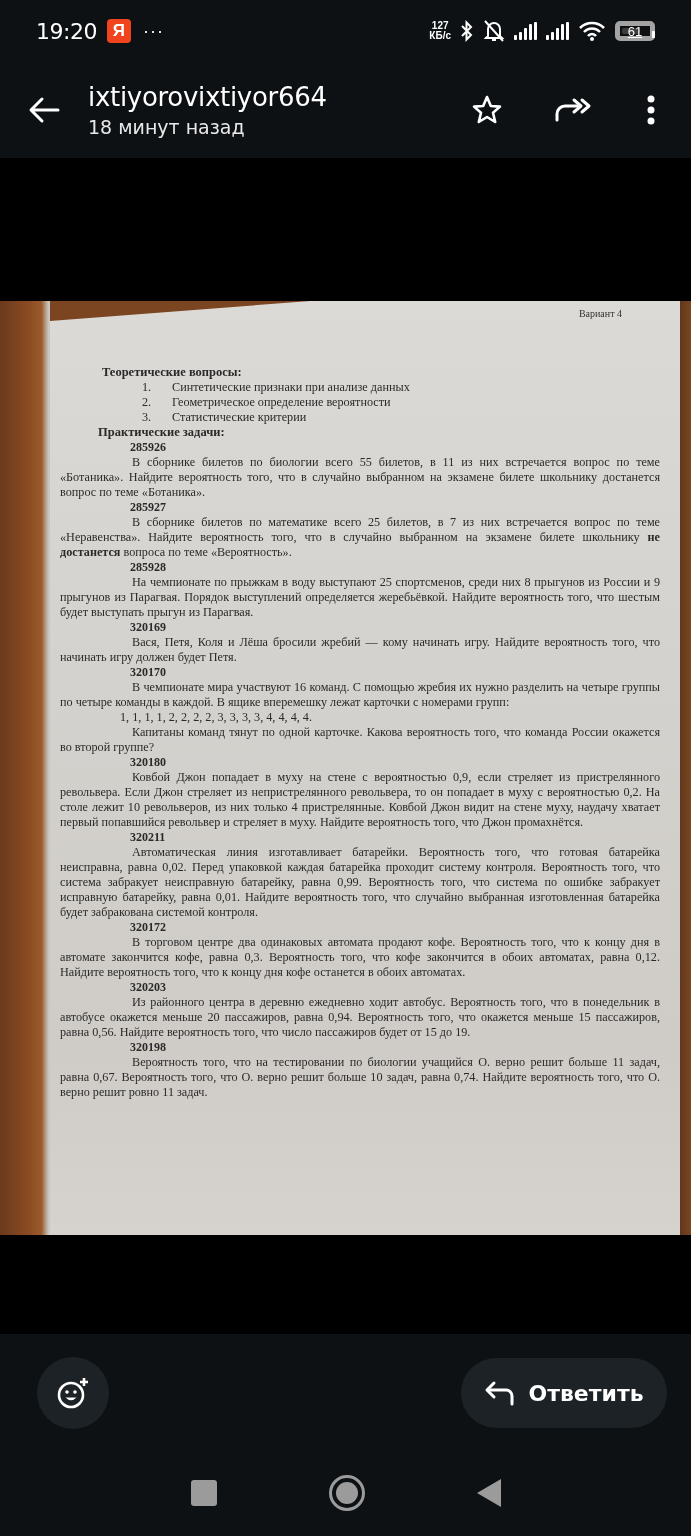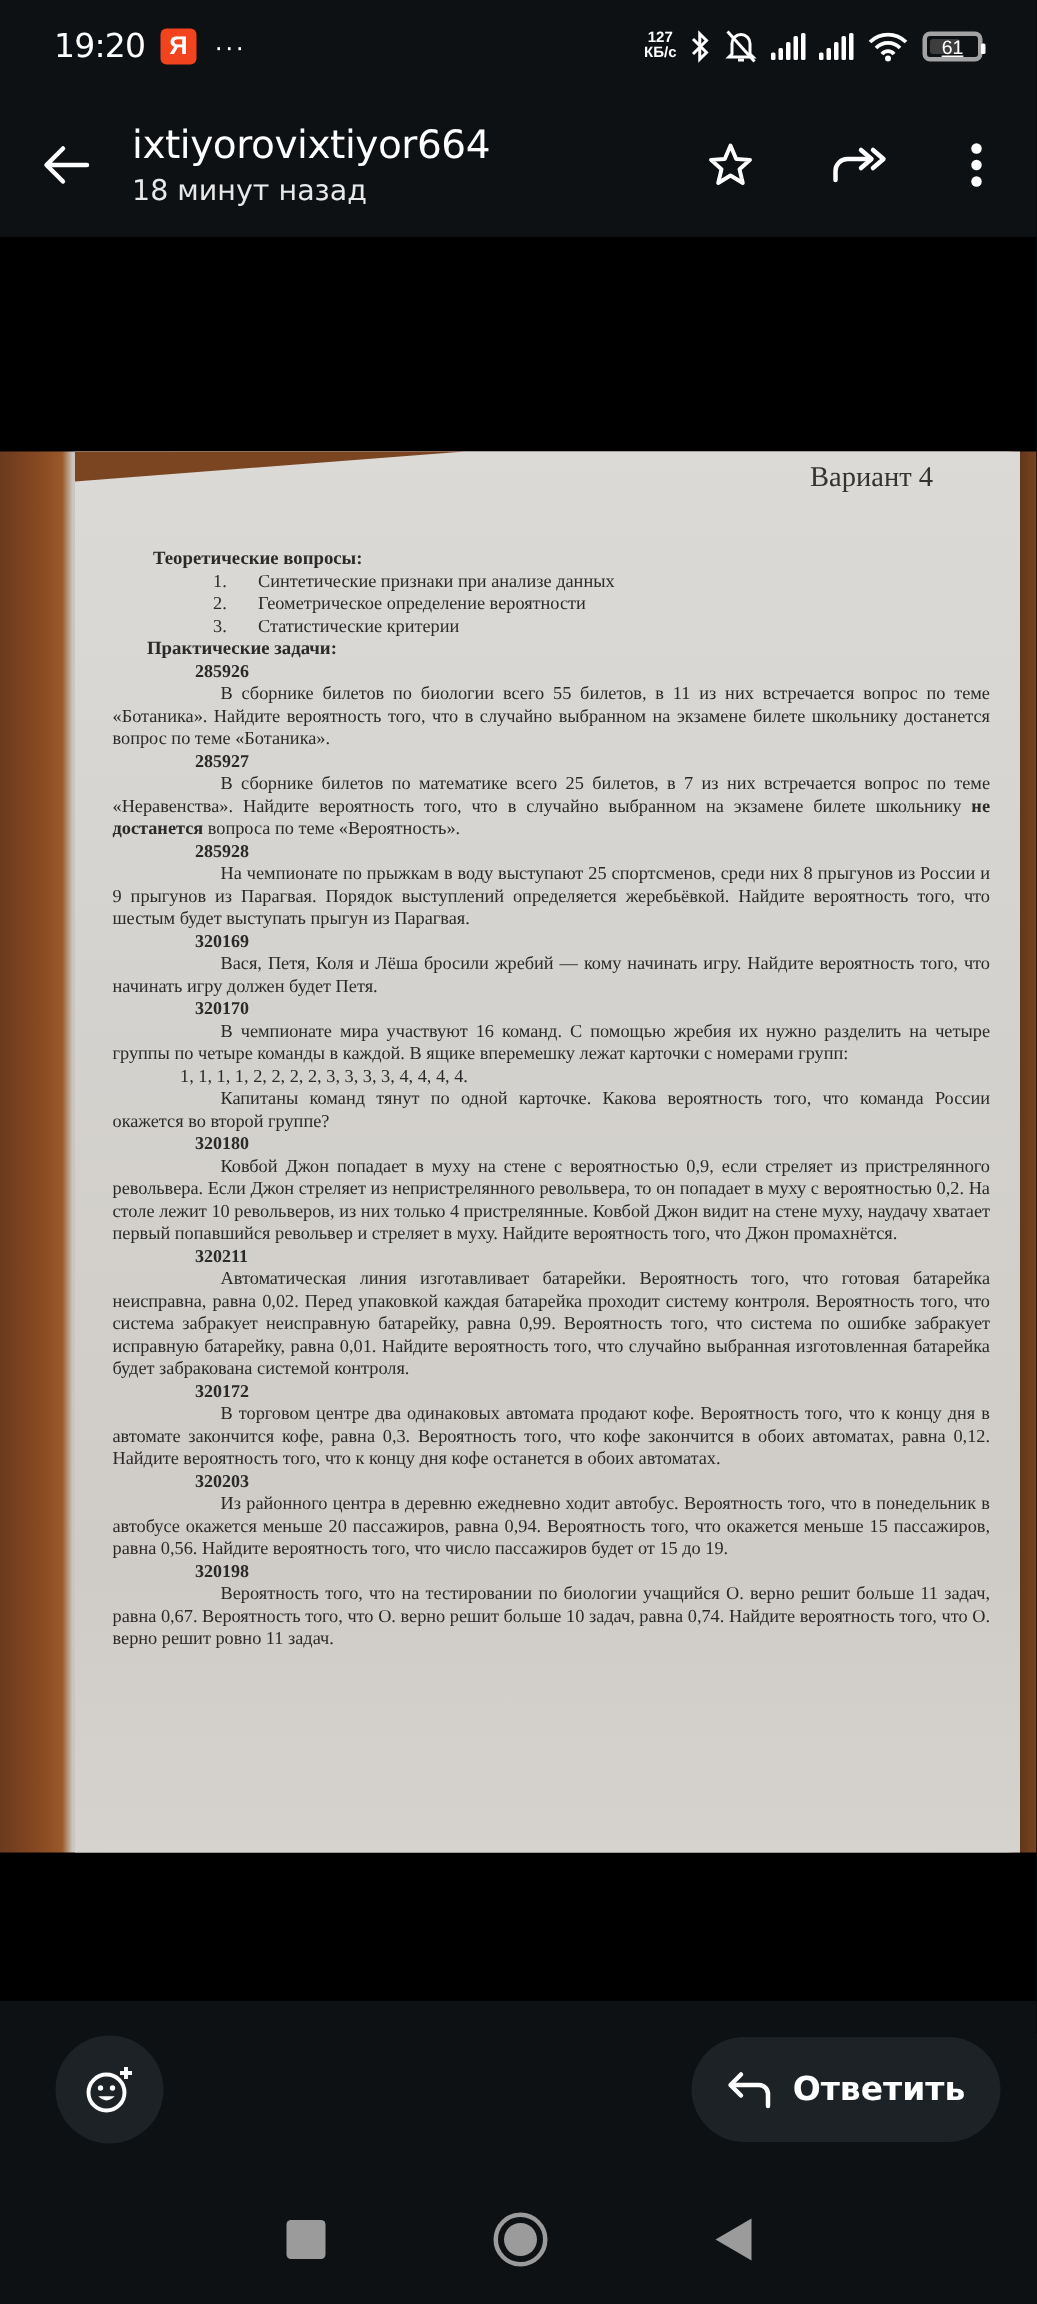--- a/index.html
+++ b/index.html
@@ -7,49 +7,49 @@
   body { position: relative; font-family: "Liberation Sans", sans-serif; color: #fff; }
 
   .status-bar { position: absolute; top: 0; left: 0; width: 691px; height: 62px; display: flex; align-items: center; padding: 0 36px; }
   .status-time { font-size: 22px; font-family: "DejaVu Sans", sans-serif; letter-spacing: -0.5px; }
   .ya-badge { margin-left: 10px; width: 24px; height: 24px; background: #f0431e; border-radius: 4px; color: #fff; font-size: 17px; font-weight: bold; display: flex; align-items: center; justify-content: center; }
   .status-dots { margin-left: 12px; font-size: 18px; letter-spacing: 1px; }
   .status-right { margin-left: auto; display: flex; align-items: center; gap: 9px; }
   .net-speed { font-size: 10px; line-height: 10px; text-align: center; font-weight: bold; margin-left: 27px; }
   .sig { display: flex; align-items: flex-end; gap: 2px; height: 18px; }
   .sig span { width: 3px; background: #fff; border-radius: 1px; }
-  .battery { width: 40px; height: 20px; border: 3px solid #a3a3a3; border-radius: 5px; display: flex; align-items: center; justify-content: center; font-size: 13px; position: relative; text-decoration: underline; }
+  .battery { width: 40px; height: 20px; border: 5px solid #a3a3a3; border-radius: 5px; display: flex; align-items: center; justify-content: center; font-size: 13px; position: relative; text-decoration: underline; }
   .battery-fill { position: absolute; left: 2px; top: 2px; bottom: 2px; width: 60%; background: #3d3d3d; border-radius: 2px; }
   .battery-val { position: relative; }
   .battery::after { content: ""; position: absolute; right: -5px; top: 5px; width: 3px; height: 7px; background: #fff; border-radius: 1px; }
 
   .app-bar { position: absolute; top: 62px; left: 0; width: 691px; height: 96px; display: flex; align-items: center; }
   .back-btn { width: 88px; height: 96px; display: flex; align-items: center; justify-content: center; }
   .title-block { display: flex; flex-direction: column; }
   .sender { font-size: 26px; font-family: "DejaVu Sans", sans-serif; letter-spacing: -0.3px; }
   .subtitle { font-size: 19px; font-family: "DejaVu Sans", sans-serif; margin-top: 4px; color: #e8e8e8; }
   .app-actions { margin-left: auto; display: flex; align-items: center; }
   .icon-btn { width: 64px; height: 64px; display: flex; align-items: center; justify-content: center; }
 
   .viewer { position: absolute; top: 158px; left: 0; width: 691px; height: 1176px; background: #000; }
   .photo { position: absolute; top: 301px; left: 0; width: 691px; height: 934px;
     background: linear-gradient(90deg, #6b3a1e 0%, #8a4a22 4%, #9a5a2a 6%, #c9c6c0 7%, #d3d0cb 50%, #c7c4bf 97%, #5a341c 98%, #7a4520 100%); }
   .paper { position: absolute; top: 301px; left: 50px; width: 630px; height: 934px; background: linear-gradient(180deg, #dcdad6 0%, #d4d2ce 40%, #cfccc7 80%, #d6d3ce 100%);
     font-family: "Liberation Serif", serif; color: #2a2a2a; }
   .paper-top-wedge { position: absolute; top: 301px; left: 50px; width: 0; height: 0; border-top: 20px solid #7a4520; border-right: 260px solid transparent; }
 
-  .variant { position: absolute; top: 7px; right: 58px; font-size: 19px; color: #333; }
+  .variant { position: absolute; top: 7px; right: 58px; font-size: 10px; color: #333; }
   .doc { position: absolute; top: 64px; left: 0; right: 20px; font-size: 12.2px; line-height: 15px; }
   .h { font-weight: bold; font-size: 12.5px; }
   .h-theory { padding-left: 52px; }
   .h-practice { padding-left: 48px; }
   .tq { padding-left: 92px; display: flex; }
   .tq .num { width: 30px; }
   .task-id { font-weight: bold; padding-left: 80px; font-size: 12px; }
-  .task-text { padding-left: 25px; text-indent: 72px; text-align: justify; }
+  .task-text { padding-left: 10px; text-indent: 72px; text-align: justify; }
   .seq { padding-left: 70px; }
 
   .bottom-actions { position: absolute; top: 1357px; left: 0; width: 691px; height: 72px; }
   .react-btn { position: absolute; left: 37px; top: 0; width: 72px; height: 72px; border-radius: 36px; background: #1c2226; display: flex; align-items: center; justify-content: center; }
   .reply-btn { position: absolute; right: 24px; top: 1px; width: 206px; height: 70px; border-radius: 35px; background: #1c2226; display: flex; align-items: center; justify-content: center; gap: 12px; }
   .reply-label { font-size: 22px; font-weight: bold; color: #fff; font-family: "DejaVu Sans", sans-serif; }
 
   .nav-bar { position: absolute; top: 1450px; left: 0; width: 691px; height: 86px; display: flex; align-items: center; justify-content: center; gap: 112px; }
   .nav-recent { width: 26px; height: 26px; background: #9b9b9b; border-radius: 3px; }
   .nav-home { width: 36px; height: 36px; border: 3px solid #9b9b9b; border-radius: 50%; display: flex; align-items: center; justify-content: center; }

